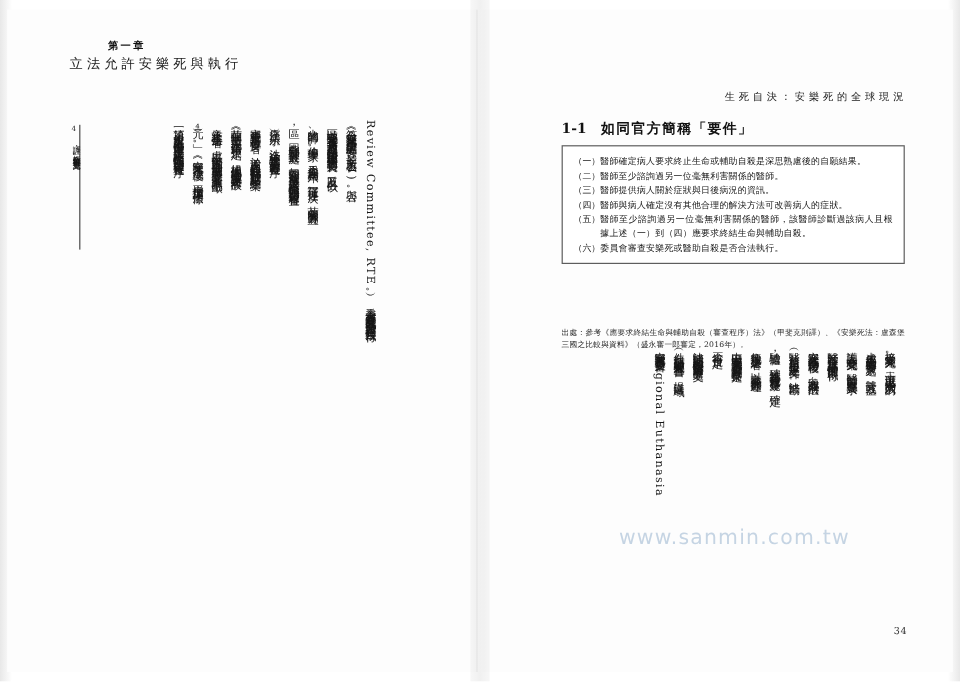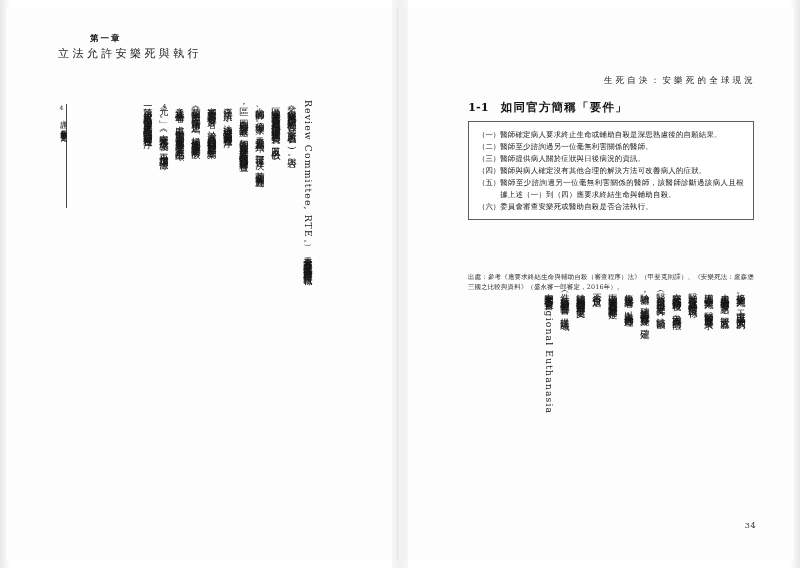--- a/index.html
+++ b/index.html
@@ -312,16 +312,17 @@
   <div class="vcol" id="rp-c8">無他殺之嫌者，以土葬或火葬處理。</div>
   <div class="vcol" id="rp-c9">由區域安樂死審查委員會判斷案件是</div>
   <div class="vcol" id="rp-c10">否符合規定</div>
   <div class="vcol" id="rp-c11">法醫連同勘驗報告與醫師提出之文</div>
   <div class="vcol" id="rp-c12">件（包括自願安樂死宣誓書），提送區域</div>
   <div class="vcol latin-mixed" id="rp-c13">安樂死審查委員會（Regional Euthanasia</div>
 
   <div class="folio" id="folio-right">34</div>
 
   <div id="watermark">
+    <span id="wm-url">www.sanmin.com.tw</span>
   </div>
 
   <div class="gutter-shade"></div>
 </div>
 
 </body></html>

